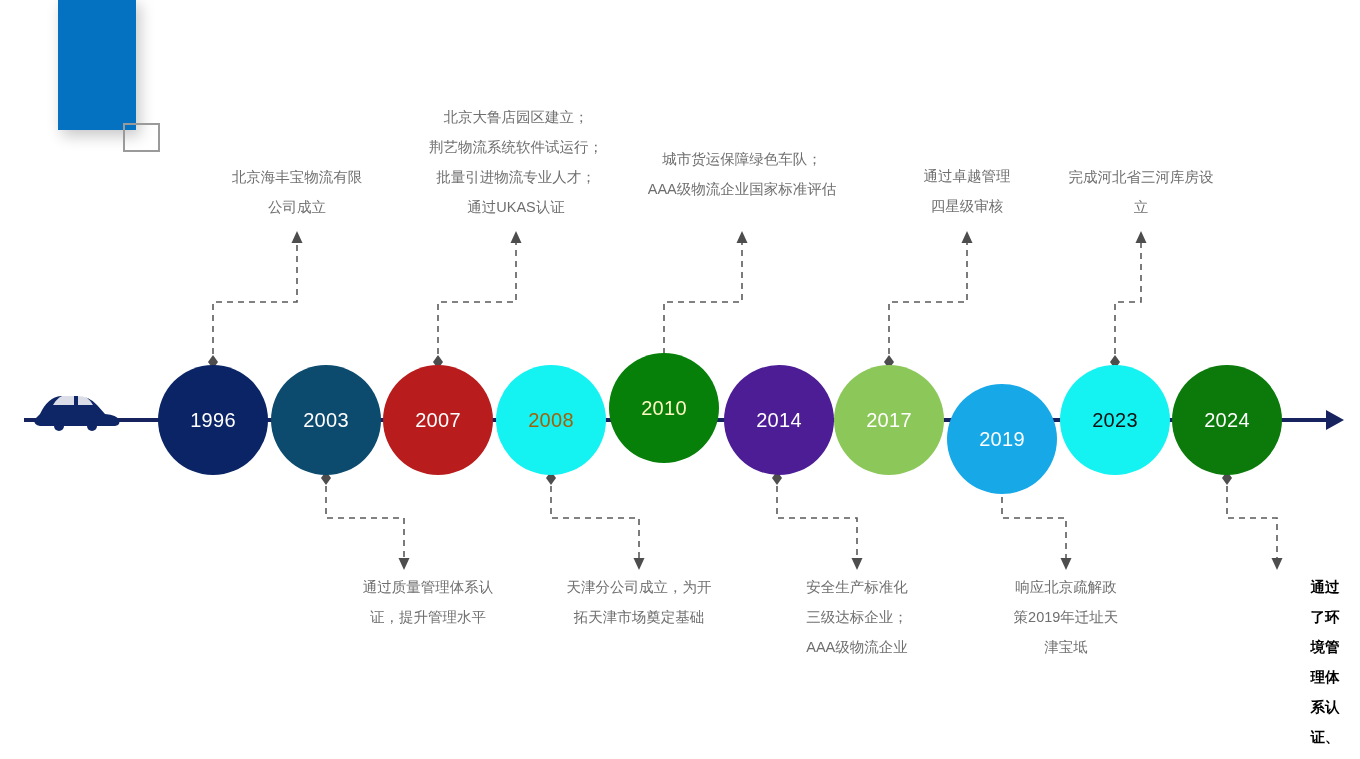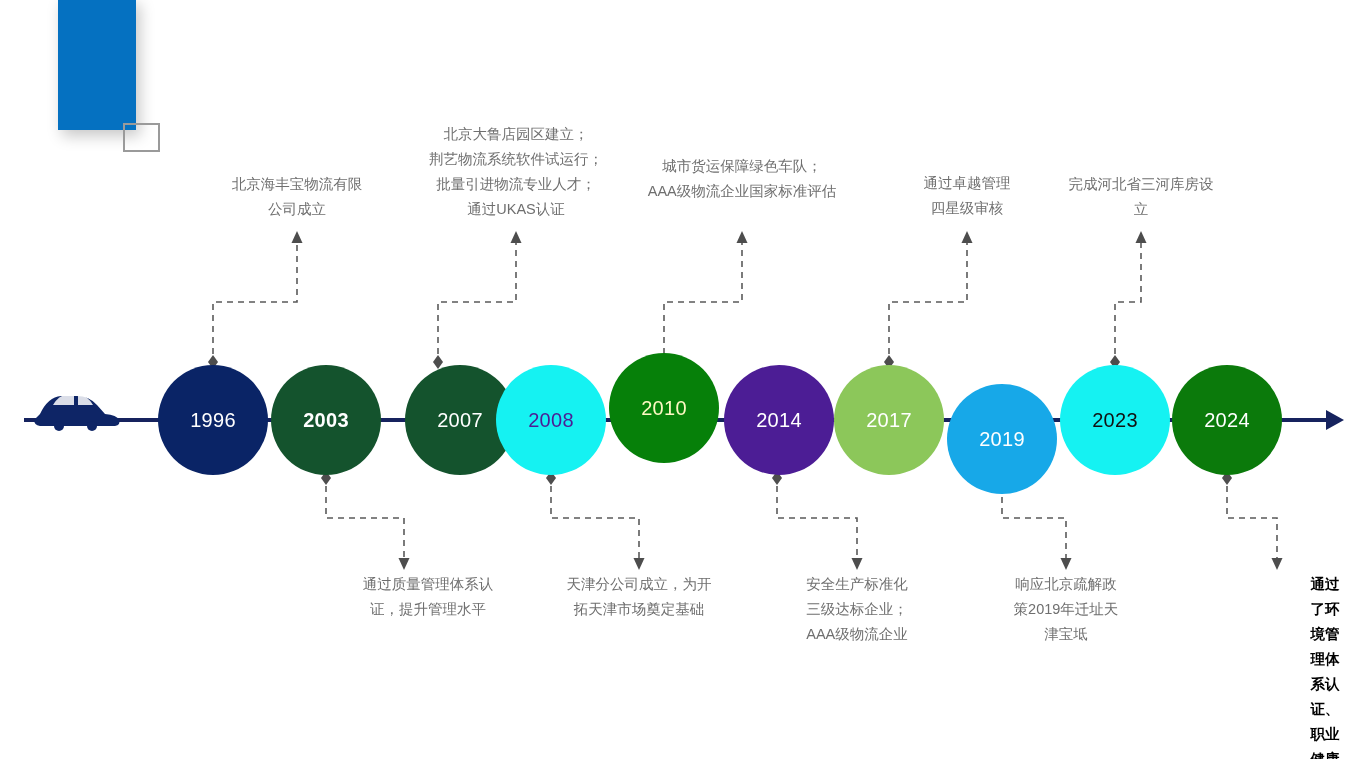--- a/index.html
+++ b/index.html
@@ -38,21 +38,21 @@
     letter-spacing:0.3px;
     color:#ffffff;
   }
   .node.dark-text{color:#111111;}
 
   
   .cap{
     position:absolute;
     color:#6f6f6f;
     font-size:14.5px;
-    line-height:25px;
+    line-height:30px;
     text-align:center;
     white-space:pre-line;
   }
   .cap.strong{color:#000000;font-weight:bold;}
   .cap.top{transform:translate(-50%,-100%);}
   .cap.bottom{transform:translate(-50%,0);}
 </style>
 </head>
 <body>
 
@@ -112,23 +112,23 @@
         <path d="M1066 570 L1071.5 558 L1060.5 558 Z" fill="#4d4d4d" stroke="none"></path>
         <path d="M1115 355 L1120 362 L1115 369 L1110 362 Z"></path>
         <path d="M1141 231 L1146.5 243 L1135.5 243 Z" fill="#4d4d4d" stroke="none"></path>
         <path d="M1227 471 L1232 478 L1227 485 L1222 478 Z"></path>
         <path d="M1277 570 L1282.5 558 L1271.5 558 Z" fill="#4d4d4d" stroke="none"></path>
       </g>
   </svg>
 
   <div id="nodes-layer">
       <div class="node" style="left: 158px; top: 365px; background: rgb(10, 36, 102); color: rgb(255, 255, 255);">1996</div>
-      <div class="node" style="left: 271px; top: 365px; background: #14532d; color: rgb(255, 255, 255); font-weight: bold;">2003</div>
-      <div class="node" style="left: 405px; top: 365px; background: #14532d; color: rgb(255, 255, 255);">2007</div>
-      <div class="node dark-text" style="left: 496px; top: 365px; background: rgb(21, 242, 242); color: #4c1d95;">2008</div>
+      <div class="node" style="left: 271px; top: 365px; background: #0c4a6e; color: rgb(255, 255, 255);">2003</div>
+      <div class="node" style="left: 383px; top: 365px; background: #b91c1c; color: rgb(255, 255, 255);">2007</div>
+      <div class="node dark-text" style="left: 496px; top: 365px; background: rgb(21, 242, 242); color: #a16207;">2008</div>
       <div class="node" style="left: 609px; top: 353px; background: rgb(6, 128, 9); color: #fef9c3;">2010</div>
       <div class="node" style="left: 724px; top: 365px; background: #4c1d95; color: rgb(255, 255, 255);">2014</div>
       <div class="node" style="left: 834px; top: 365px; background: rgb(140, 199, 90); color: rgb(255, 255, 255);">2017</div>
       <div class="node" style="left: 947px; top: 384px; background: rgb(23, 168, 232); color: rgb(255, 255, 255);">2019</div>
       <div class="node dark-text" style="left: 1060px; top: 365px; background: rgb(21, 242, 242); color: rgb(17, 17, 17);">2023</div>
       <div class="node" style="left: 1172px; top: 365px; background: rgb(11, 122, 11); color: rgb(255, 255, 255);">2024</div>
     </div>
   <div id="caps-layer">
       <div class="cap top" style="left: 297px; top: 222px;">北京海丰宝物流有限
 公司成立</div>

